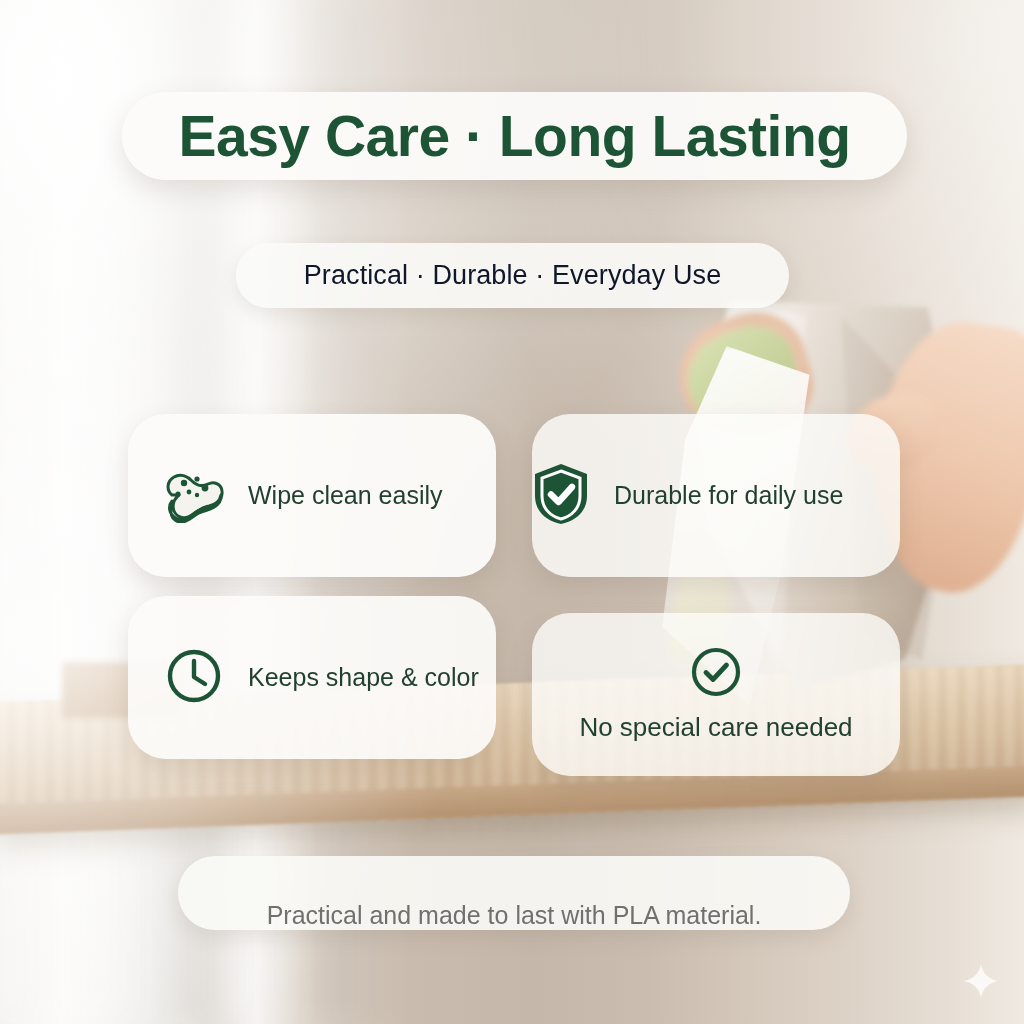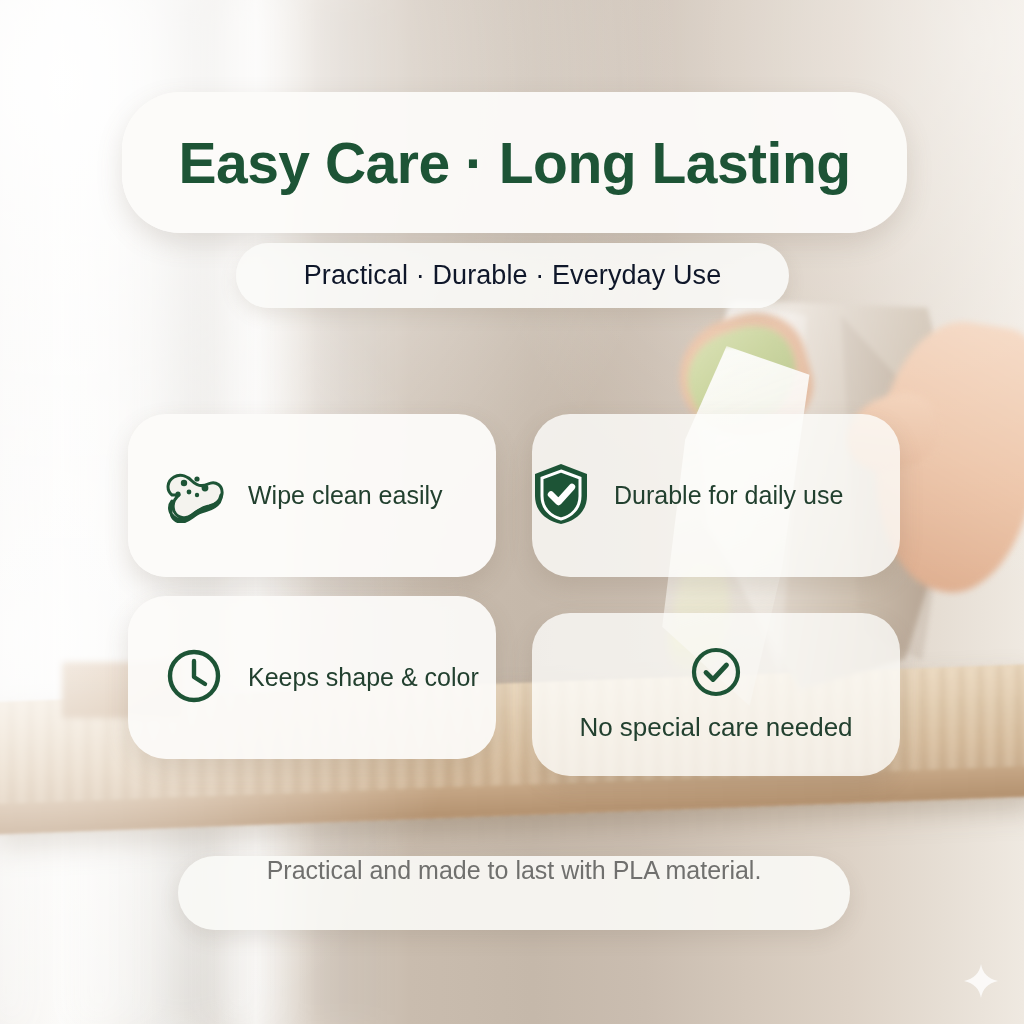--- a/index.html
+++ b/index.html
@@ -167,21 +167,21 @@
       rgba(240,236,229,0.72) 66%, rgba(235,229,219,0.40) 100%);
     clip-path: polygon(42% 0%, 78% 8%, 66% 62%, 52% 100%, 14% 78%, 24% 26%);
     filter: blur(2.6px);
   }
 
   
   .content { position: absolute; inset: 0; }
 
   .pill-title {
     position: absolute;
-    left: 122px; top: 92px; width: 785px; height: 141px;
+    left: 122px; top: 92px; width: 785px; height: 88px;
     border-radius: 58px;
     background: rgba(252,251,249,0.94);
     box-shadow: 0 10px 26px rgba(112,96,78,0.17);
     display: flex; align-items: center; justify-content: center;
   }
   .title-text {
     font-size: 57px;
     font-weight: 700;
     color: #1d5436;
     letter-spacing: -0.5px;
@@ -236,21 +236,21 @@
   }
   .card.c4 .card-label { font-size: 26px; }
   .icon { flex: 0 0 auto; display: block; }
 
   .pill-footer {
     position: absolute;
     left: 178px; top: 856px; width: 672px; height: 74px;
     border-radius: 38px;
     background: rgba(250,249,246,0.90);
     box-shadow: 0 8px 20px rgba(110,94,76,0.13);
-    display: flex; align-items: flex-start; justify-content: center;
+    display: flex; align-items: flex-end; justify-content: center;
   }
   .footer-text {
     font-size: 25px;
     color: #70706e;
     white-space: nowrap;
   }
 
   .sparkle {
     position: absolute;
     right: 26px; bottom: 26px;

